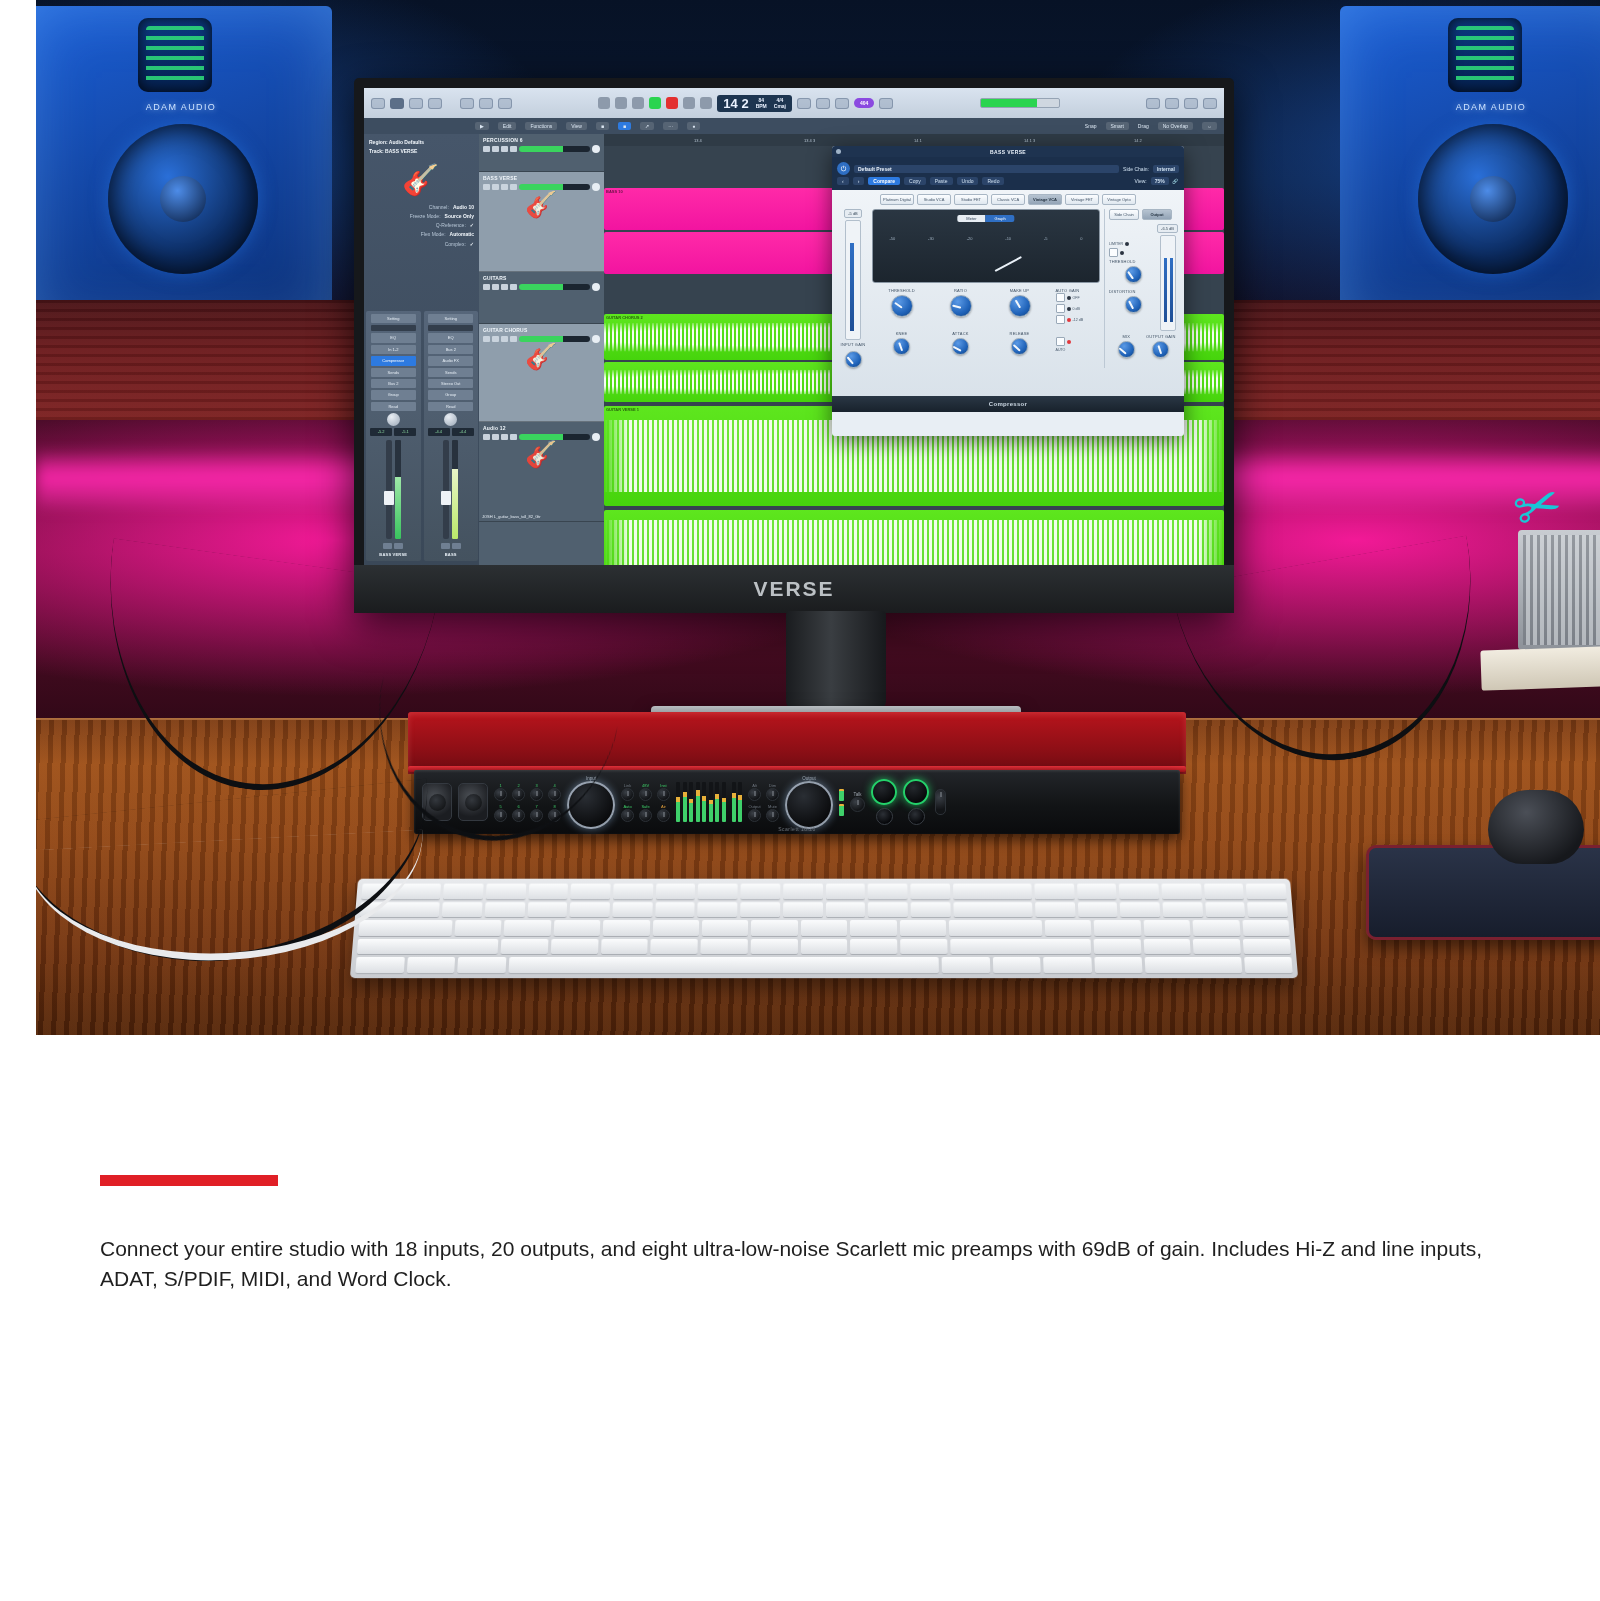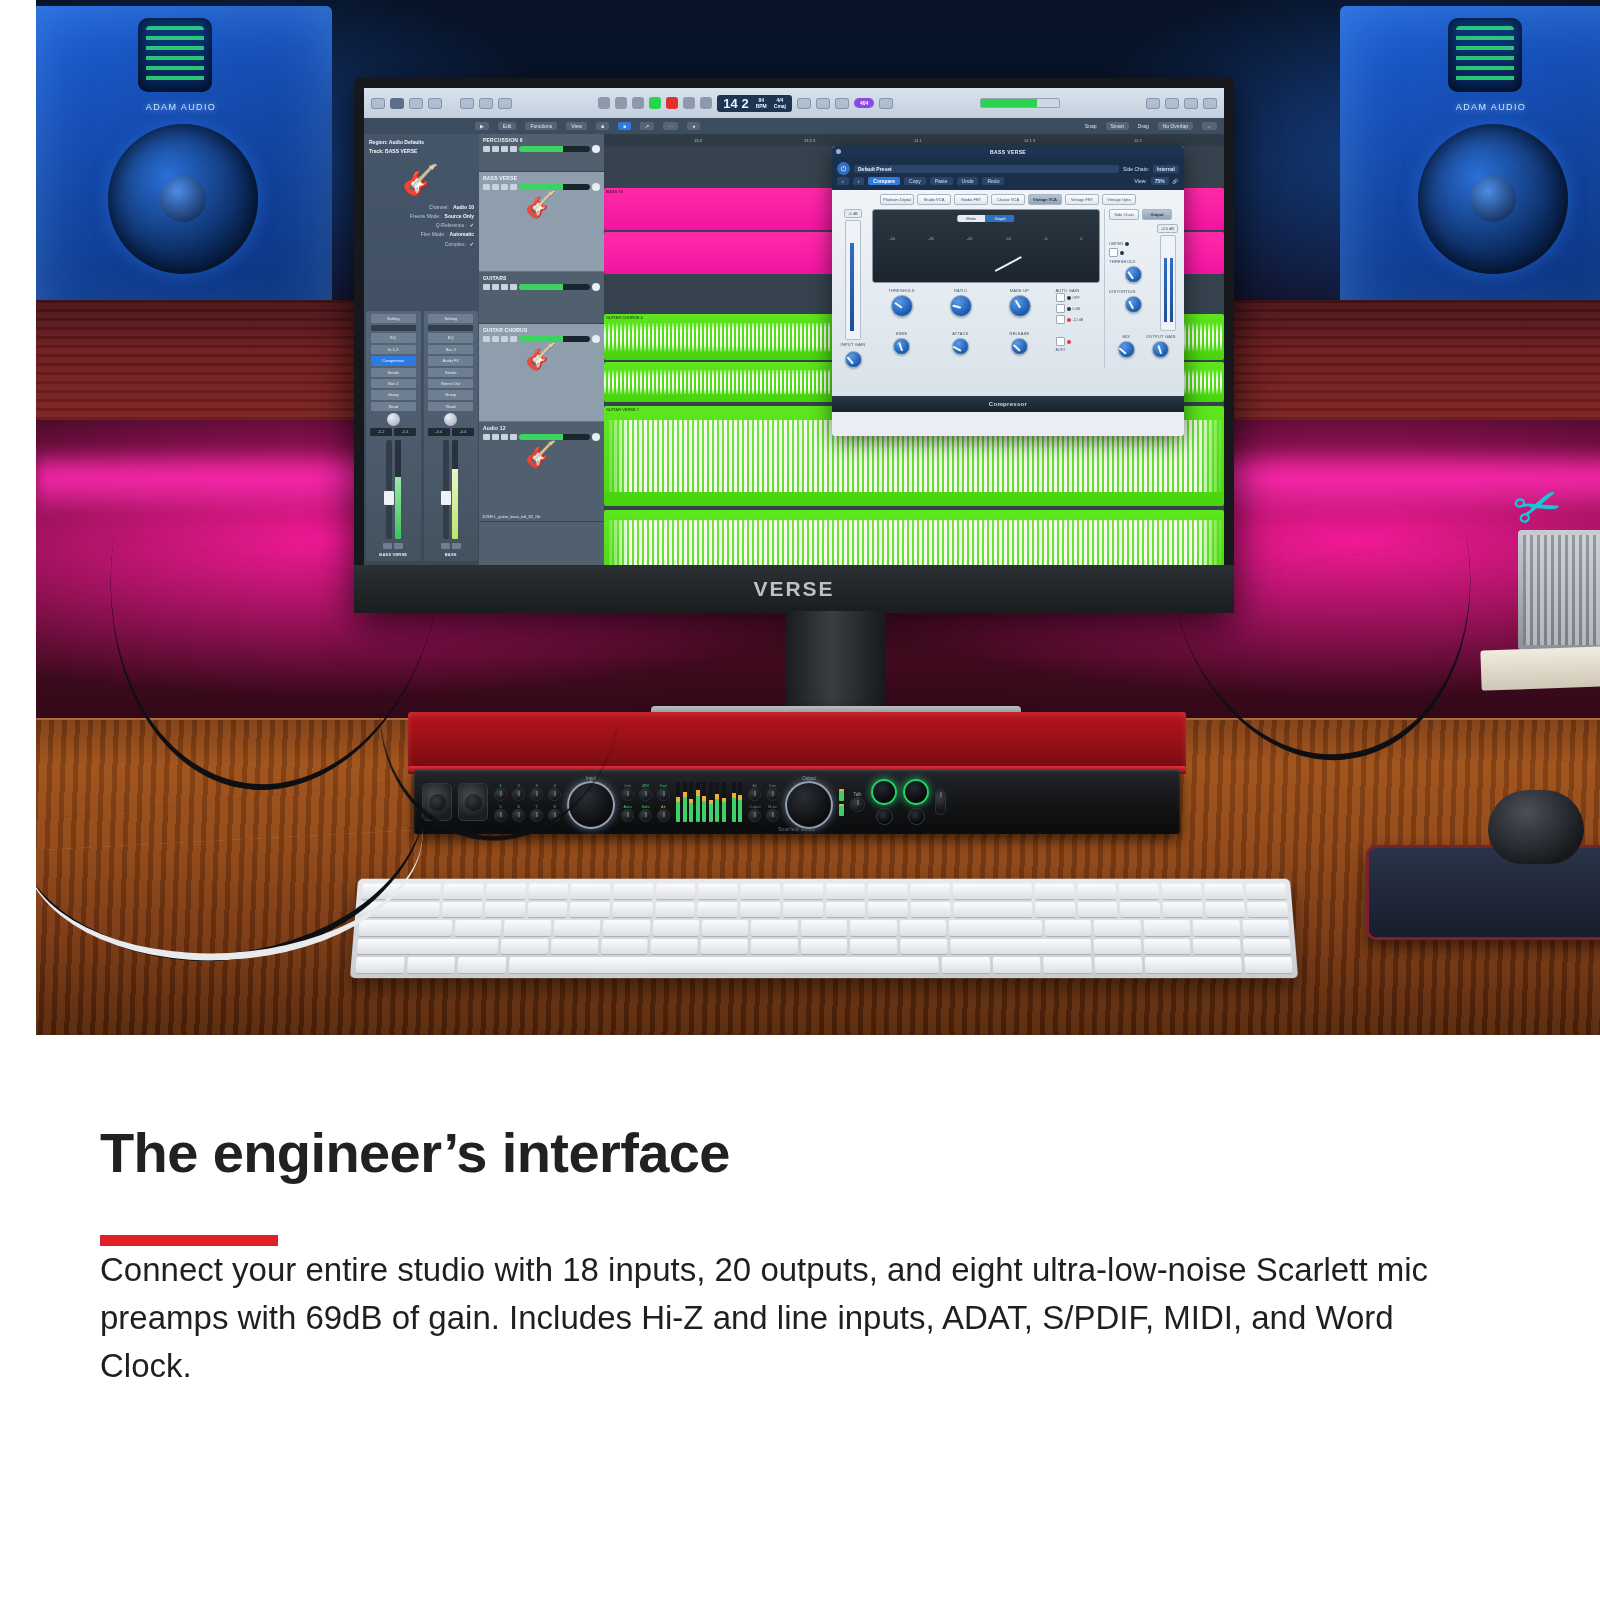--- a/index.html
+++ b/index.html
@@ -460,21 +460,21 @@
 
   
   .content { width:1600px; padding:88px 100px 0 100px; background:#fff; }
   .headline {
     font-family:"Liberation Sans", sans-serif;
     font-size:56px; font-weight:bold; color:#212121;
     letter-spacing:-.6px; line-height:1.08;
   }
   .rule { width:178px; height:11px; background:#e01f26; margin:52px 0 0 0; }
   .bodytext {
-    font-size:33px; line-height:1.44; color:#1f1f1f;
+    margin-top:48px; font-size:21px; line-height:1.44; color:#1f1f1f;
     max-width:1390px;
   }
 </style>
 </head>
 <body>
 
 <div class="photo">
 
   <div class="wall-dark"></div>
 
@@ -1207,16 +1207,15 @@
   <div class="book"></div>
   <div class="mousepad"></div>
   <div class="mouse"></div>
 
   <div class="cable c1"></div>
   <div class="cable c2"></div>
   <div class="cable c5"></div>
 </div>
 
 <div class="content">
-  <h1 class="headline">The engineer’s interface</h1>
   <div class="rule" style="background: rgb(224, 31, 38);"></div>
   <p class="bodytext">Connect your entire studio with 18 inputs, 20 outputs, and eight ultra-low-noise Scarlett mic preamps with 69dB of gain. Includes Hi-Z and line inputs, ADAT,  S/PDIF, MIDI, and Word Clock.</p>
 </div>
 
 </body></html>

